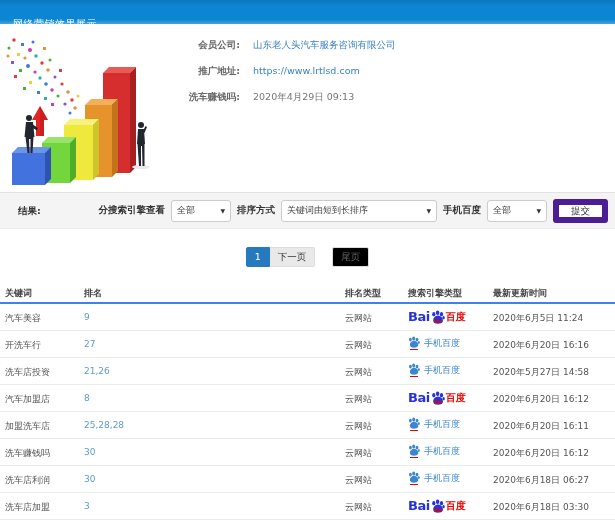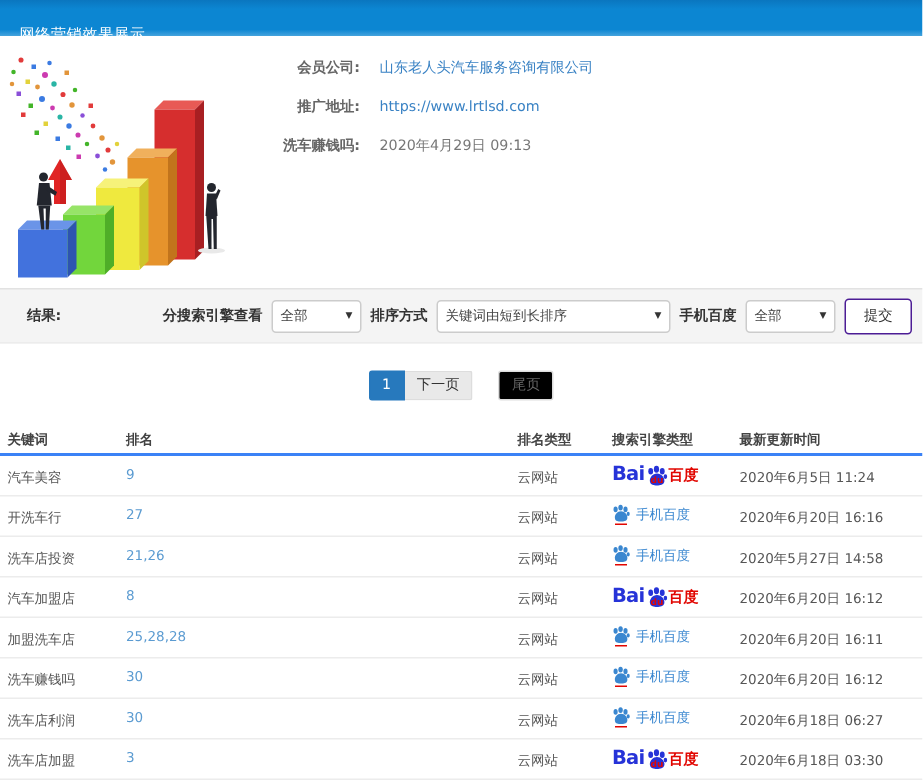--- a/index.html
+++ b/index.html
@@ -28,21 +28,21 @@
   .result-label { position:absolute; left:18px; top:0; line-height:35px; font-size:9.5px;
     font-weight:bold; color:#333; }
   .filter-group { position:absolute; right:7px; top:50%; transform:translateY(-50%);
     display:flex; align-items:center; gap:6px; }
   .flt-label { font-size:9.5px; font-weight:bold; color:#333; white-space:nowrap; }
   .sel { display:flex; align-items:center; justify-content:space-between; height:22px;
     background:#fff; border:1px solid #ccc; border-radius:3px; padding:0 5px;
     font-size:9px; color:#444; white-space:nowrap; cursor:pointer; }
   .sel .arrow { font-size:6px; color:#333; margin-left:5px; }
   .sel-engine { width:60px; } .sel-sort { width:156px; } .sel-article { width:60px; }
-  .btn-submit { height:24px; padding:0 12px; background:#fff; border:1px solid #4c1d95;
+  .btn-submit { height:24px; padding:0 12px; background:#fff; border:6px solid #4c1d95;
     border-radius:3px; font-size:9.5px; color:#333; cursor:pointer; font-family:inherit; }
 
   
   .pagination { position:absolute; top:247px; left:0; width:615px; height:20px;
     display:flex; justify-content:center; align-items:center; }
   .pg { height:20px; line-height:18px; padding:0 8px; font-size:9.5px;
     border:1px solid #ddd; cursor:pointer; }
   .pg-current { background:#2779bd; border-color:#2779bd; color:#fff; border-radius:2px 0 0 2px; }
   .pg-next { background:#e9e9e9; color:#333; border-left:none; border-radius:0 2px 2px 0; }
   .pg-last { background:#000000; color:#666; margin-left:17px; border-radius:2px; }

